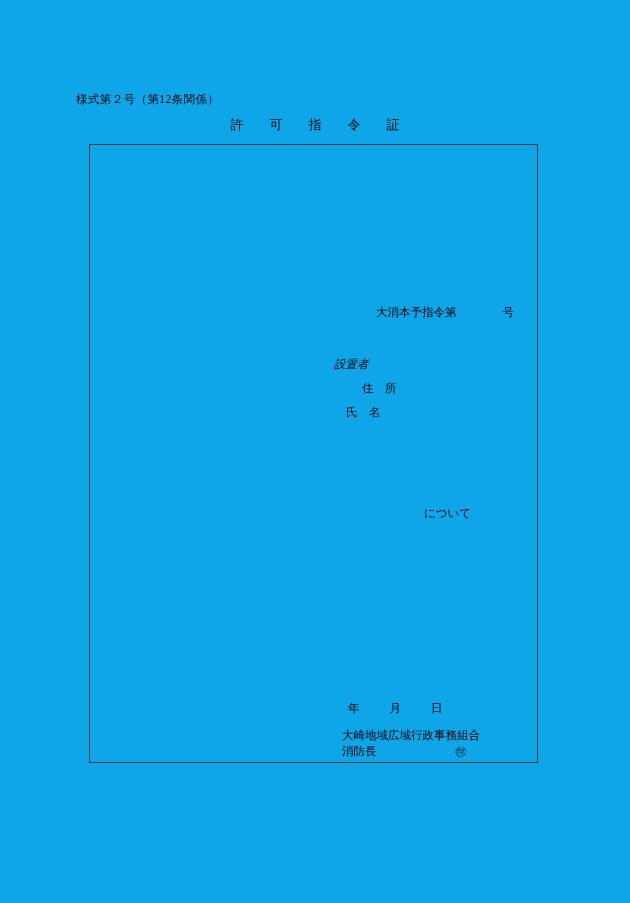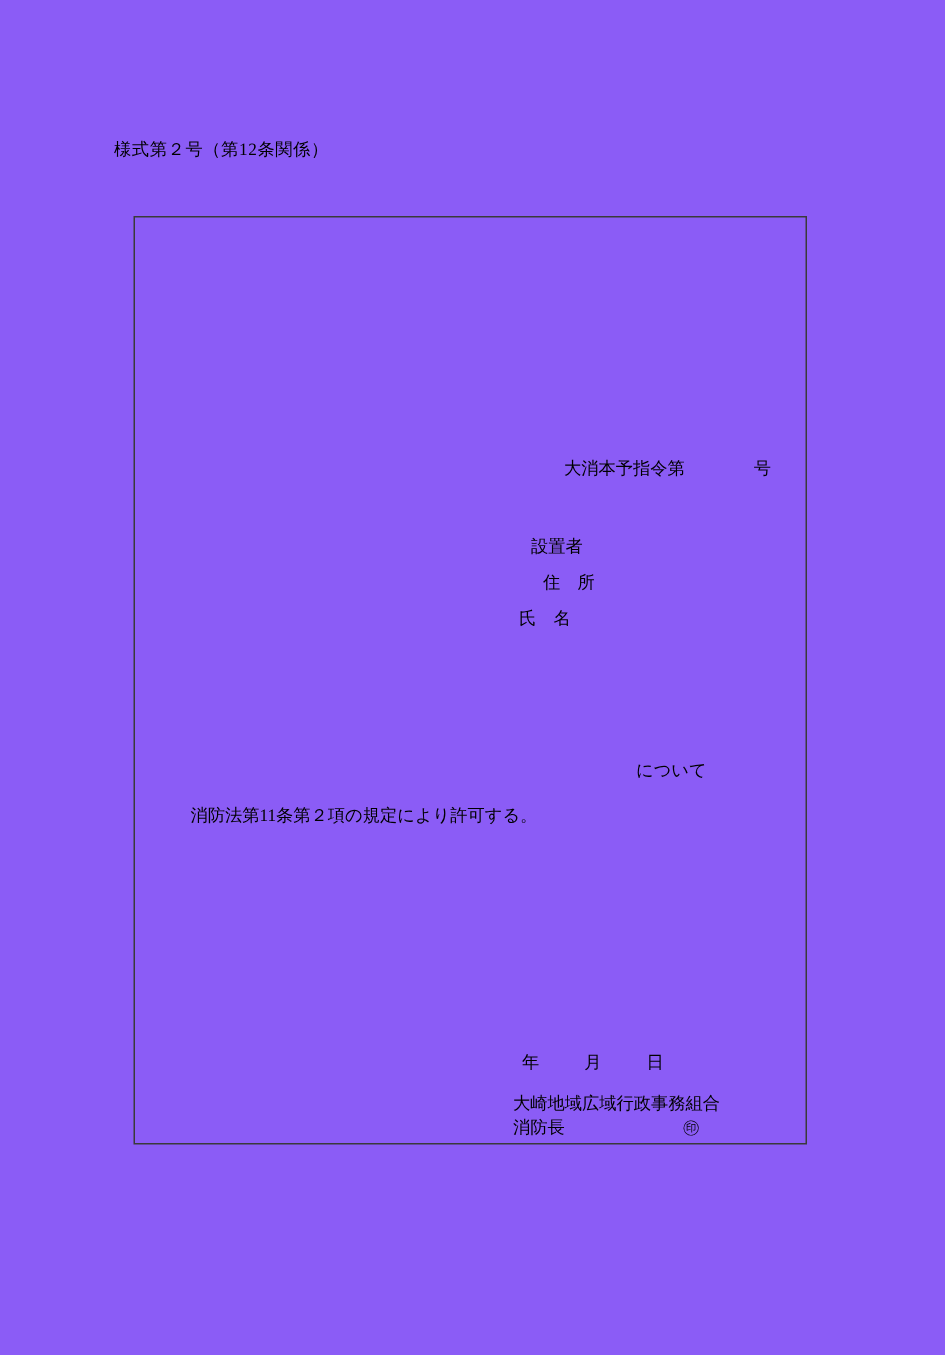--- a/index.html
+++ b/index.html
@@ -10,21 +10,21 @@
   body {
     width: 630px;
     height: 903px;
     font-family: "Liberation Serif", "DejaVu Serif", serif;
     color: #000;
   }
   .page {
     position: relative;
     width: 630px;
     height: 903px;
-    background: #8b5cf6;
+    background: #0ea5e9;
     box-sizing: border-box;
     overflow: hidden;
   }
   .form-number {
     position: absolute;
     left: 76px;
     top: 92px;
     font-size: 11.5px;
     letter-spacing: 0.4px;
     white-space: nowrap;
@@ -54,21 +54,21 @@
   .line {
     position: absolute;
     white-space: nowrap;
     font-size: 11.5px;
   }
   .gap-s { display: inline-block; width: 18px; }
   .gap-m { display: inline-block; width: 30px; }
   .gap-l { display: inline-block; width: 46px; }
 
   .l-order      { left: 286px; top: 160px; }
-  .l-installer  { left: 264px; top: 212px; }
+  .l-installer  { left: 244px; top: 212px; font-style: italic; }
   .l-address    { left: 272px; top: 236px; }
   .l-name       { left: 256px; top: 260px; }
   .l-date1      { left: 194px; top: 331px; }
   .l-about      { left: 334px; top: 361px; }
   .l-basis      { left: 37px;  top: 391px; }
   .l-date2      { left: 258px; top: 556px; }
   .l-org        { left: 252px; top: 583px; text-align: center; }
   .l-chief      { left: 252px; top: 599px; font-family: Liberation Serif, serif; }
   .seal {
     display: inline-block;
@@ -76,37 +76,39 @@
     text-align: right;
   }
 </style>
 </head>
 <body>
 
 <div class="page">
 
   <div class="form-number">様式第２号（第12条関係）</div>
 
+  <div class="doc-title">
+    <span>許</span><span class="sp"></span><span>可</span><span class="sp"></span><span>指</span><span class="sp"></span><span>令</span><span class="sp"></span><span>証</span>
+  </div>
 
   <div class="frame">
 
     <div class="line l-order">
       <span>大消本予指令第</span><span class="gap-l"></span><span>号</span>
     </div>
 
     <div class="line l-installer">設置者</div>
 
     <div class="line l-address">住　所</div>
 
     <div class="line l-name">氏　名</div>
 
 
     <div class="line l-about">について</div>
 
-    <div class="line l-basis">消防法第11条第２項の規定により許可する。</div>
 
     <div class="line l-date2">
       <span>年</span><span class="gap-m"></span><span>月</span><span class="gap-m"></span><span>日</span>
     </div>
 
     <div class="line l-org">大崎地域広域行政事務組合</div>
 
     <div class="line l-chief">
       <span>消防長</span><span class="seal">㊞</span>
     </div>

